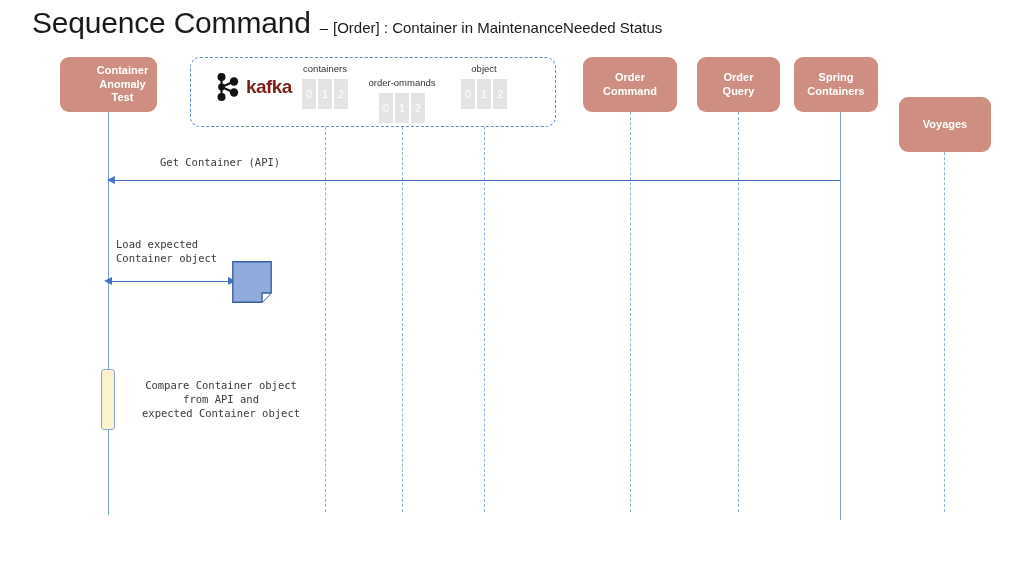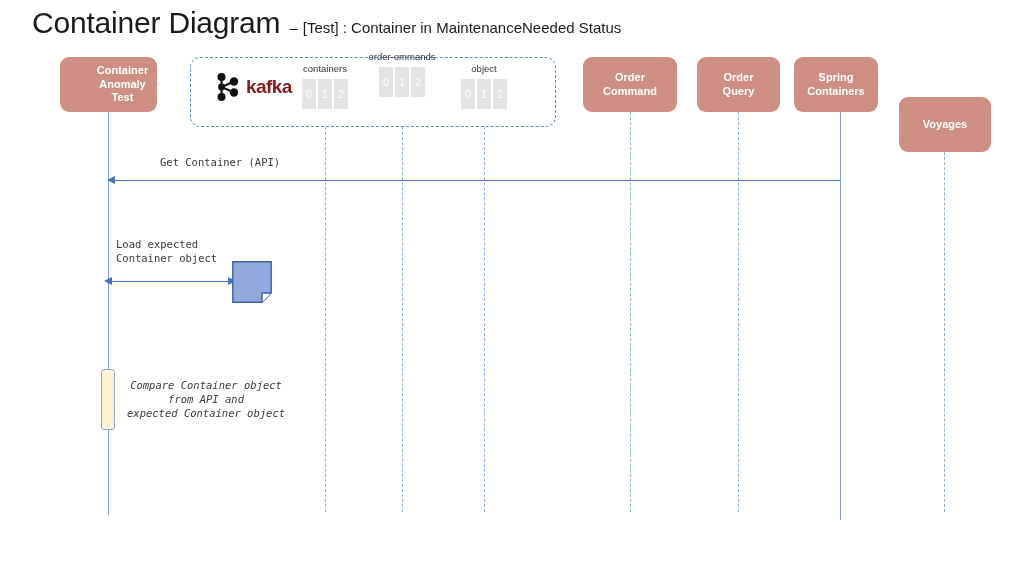--- a/index.html
+++ b/index.html
@@ -177,23 +177,23 @@
     background: #fdf2cf;
     border: 1.3px solid #8aa6d4;
     border-radius: 3px;
     box-sizing: border-box;
   }
 </style>
 </head>
 <body>
 
 <div id="title-bar">
-  <span id="title-main">Container Diagram</span>
+  <span id="title-main">Sequence Command</span>
   <span id="title-dash">–</span>
-  <span id="title-sub">[Test] : Container in MaintenanceNeeded Status</span>
+  <span id="title-sub">[Order] : Container in MaintenanceNeeded Status</span>
 </div>
 
 <div id="diagram">
 
   <div class="lifeline" style="left:108px; top:112px; height:403px;"></div>
   <div class="lifeline dashed" style="left:630px; top:112px; height:400px;"></div>
   <div class="lifeline dashed" style="left:738px; top:112px; height:400px;"></div>
   <div class="lifeline" style="left:840px; top:112px; height:408px;"></div>
   <div class="lifeline dashed" style="left:944px; top:112px; height:400px;"></div>
 
@@ -219,21 +219,21 @@
 
   <div class="topic" style="left:288px; top:63px; width:74px;">
     <span class="topic-label">containers</span>
     <span class="partitions">
       <span class="partition">0</span>
       <span class="partition">1</span>
       <span class="partition">2</span>
     </span>
   </div>
 
-  <div class="topic" style="left:355px; top:51px; width:94px;align-items:center;">
+  <div class="topic" style="left:355px; top:77px; width:94px;align-items:center;">
     <span class="topic-label">order-ommands</span>
     <span class="partitions">
       <span class="partition">0</span>
       <span class="partition">1</span>
       <span class="partition">2</span>
     </span>
   </div>
 
   <div class="topic" style="left:452px; top:63px; width:64px;">
     <span class="topic-label">object</span>
@@ -274,17 +274,17 @@
   <div class="arrowhead left" style="left:104px; top:277px;"></div>
   <div class="arrowhead right" style="left:228px; top:277px;"></div>
 
   <svg id="note-shape" viewBox="0 0 40 42">
     <path d="M0.8 0.8 H39.2 V32 L30 41.2 H0.8 Z" fill="#91aade" stroke="#3b5fa6" stroke-width="1.4" stroke-linejoin="miter"></path>
     <path d="M39.2 32 L30 32 L30 41.2 Z" fill="#ffffff" stroke="none"></path>
     <path d="M30 41.2 L30 32 L39.2 32" fill="none" stroke="#3b5fa6" stroke-width="1.4"></path>
   </svg>
 
   <div id="activation-bar"></div>
-  <div class="msg-label center" style="left:127px; top:378px; white-space:pre-line;font-style:italic;">Compare Container object
+  <div class="msg-label center" style="left:142px; top:378px; white-space:pre-line;">Compare Container object
 from API and
 expected Container object</div>
 
 </div>
 
 </body></html>

